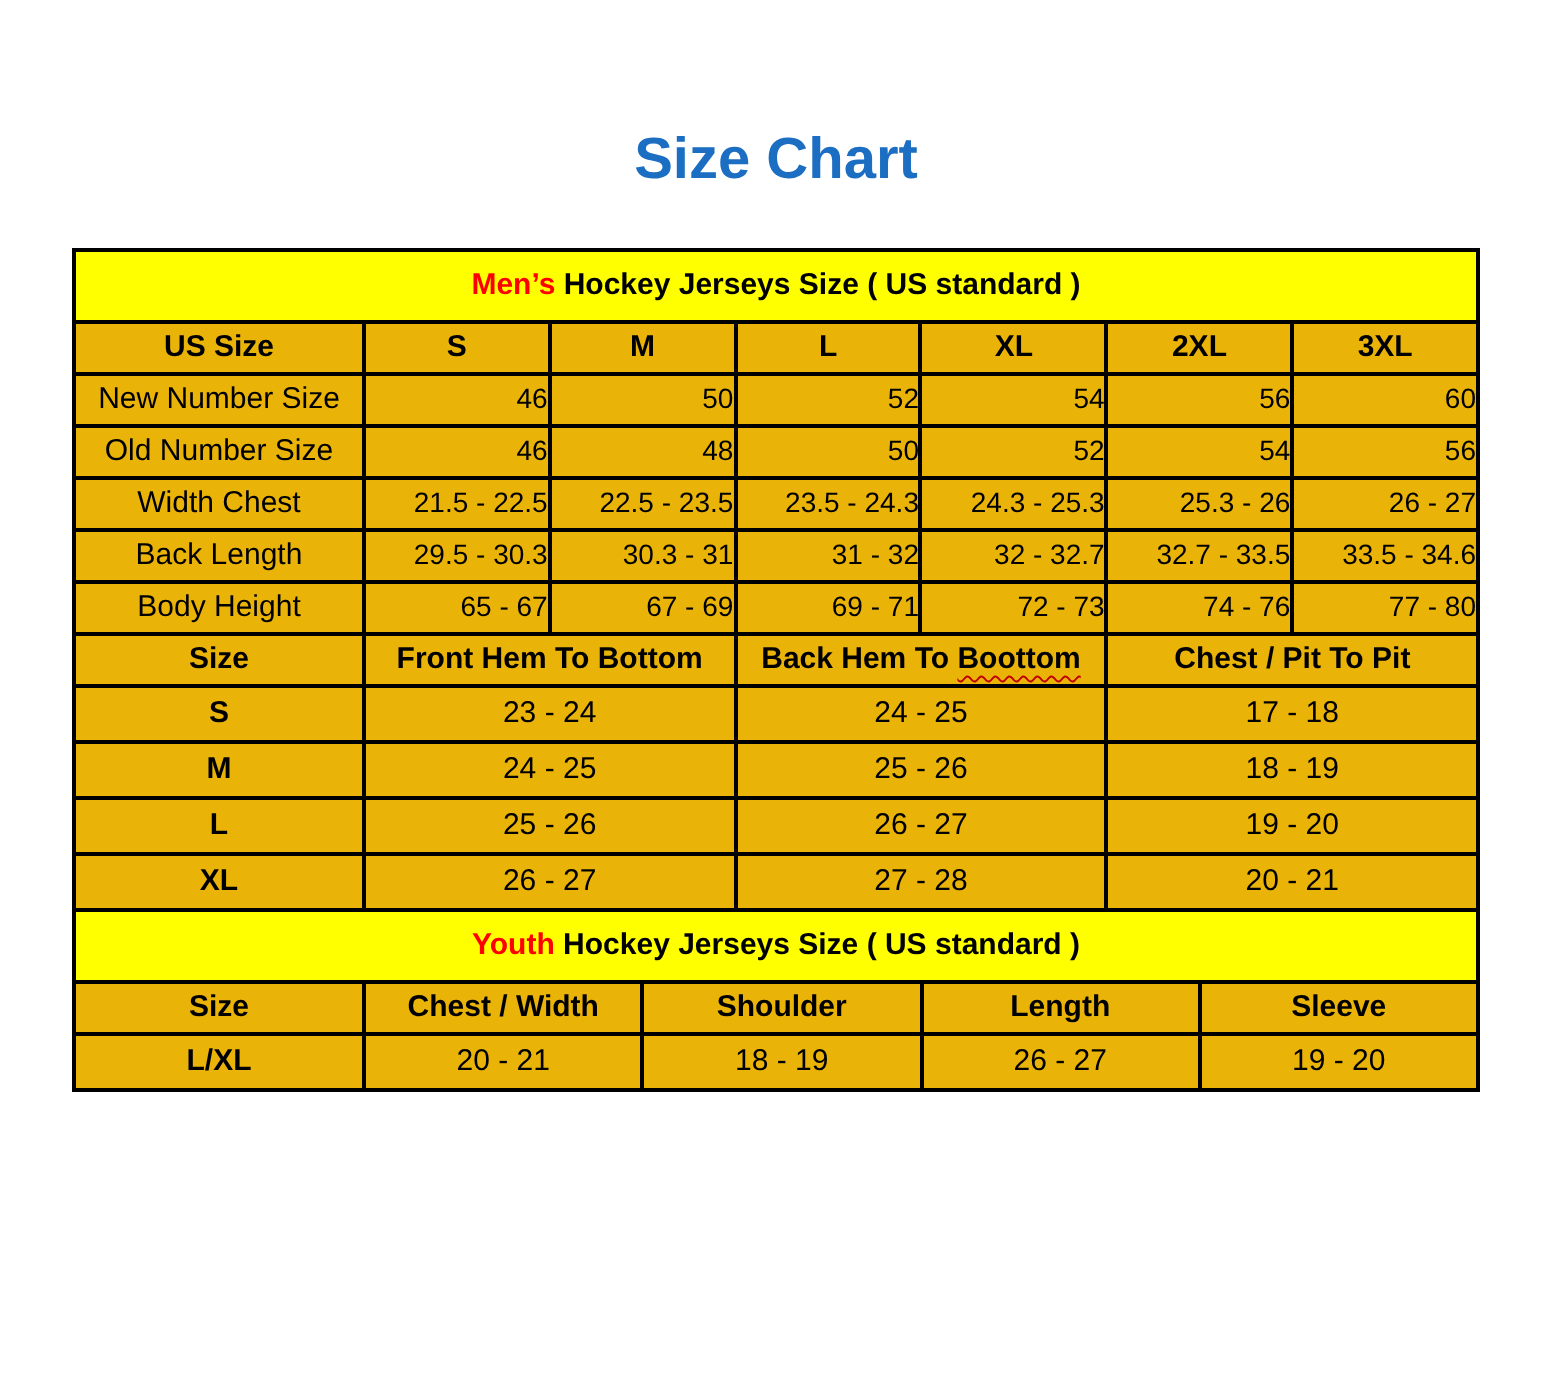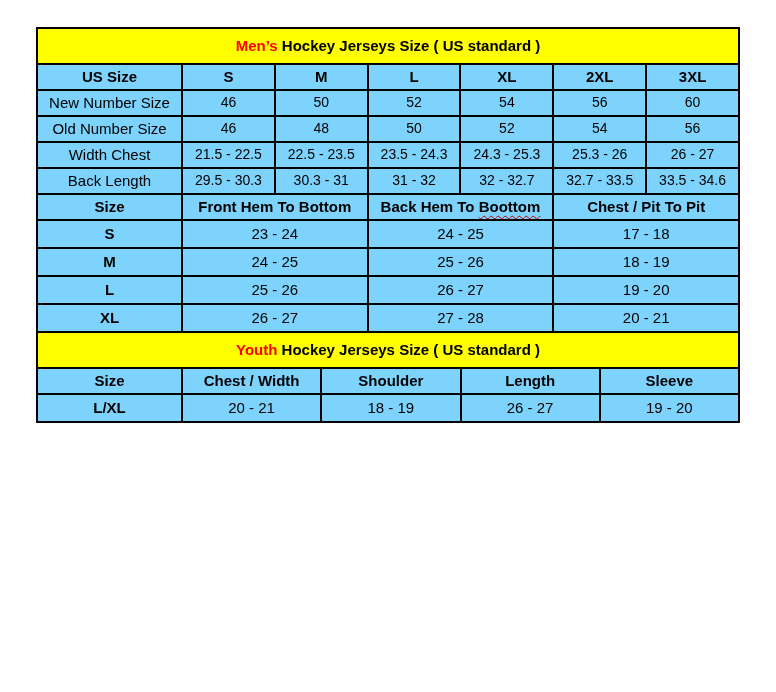--- a/index.html
+++ b/index.html
@@ -18,21 +18,21 @@
     color: #1B6EC2;
     font-size: 29px;
     font-weight: bold;
     font-family: "Liberation Sans", sans-serif;
   }
   .tables { margin: 27px 0 0 36px; width: 704px; }
   table.size-table {
     border-collapse: collapse;
     table-layout: fixed;
     width: 704px;
-    background: #7dd3fc;
+    background: #eab308;
   }
   table.size-table + table.size-table { margin-top: -2px; }
   .size-table td, .size-table th {
     border: 2px solid #000000;
     text-align: center;
     vertical-align: middle;
     padding: 0;
     color: #000000;
     font-size: 15px;
     line-height: 1.1;
@@ -40,37 +40,38 @@
   .banner-cell {
     background: #FFFF00;
     font-weight: bold;
     font-size: 17px;
     height: 34px;
   }
   .accent { color: #FF0000; }
   .size-table th { font-weight: bold; height: 24px; }
   .size-table td.val { font-weight: normal; height: 24px; }
   .size-table td.lbl { font-weight: normal; height: 24px; }
-  .mens td.val { font-size: 14px; }
+  .mens td.val { font-size: 14px; text-align: right; }
   .womens td.val, .womens th.rowhead,
   .youth td.val, .youth th.rowhead { height: 26px; }
   .misspell {
     text-decoration-line: underline;
     text-decoration-style: wavy;
     text-decoration-color: #C00000;
     text-decoration-thickness: 1px;
     text-underline-offset: 3px;
     margin-top: 32px;
   }
 </style>
 </head>
 <body>
 
 <div class="canvas">
 
+  <h1 class="title">Size Chart</h1>
 
   <div class="tables">
 
     <table class="size-table mens">
       <colgroup>
           <col style="width:145px">
           <col span="6">
         </colgroup>
       <tbody>
           <tr>
@@ -114,20 +115,29 @@
       </tr>
       <tr>
         <td class="lbl">Back Length</td>
         <td class="val">29.5 - 30.3</td>
         <td class="val">30.3 - 31</td>
         <td class="val">31 - 32</td>
         <td class="val">32 - 32.7</td>
         <td class="val">32.7 - 33.5</td>
         <td class="val">33.5 - 34.6</td>
       </tr>
+      <tr>
+        <td class="lbl">Body Height</td>
+        <td class="val">65 - 67</td>
+        <td class="val">67 - 69</td>
+        <td class="val">69 - 71</td>
+        <td class="val">72 - 73</td>
+        <td class="val">74 - 76</td>
+        <td class="val">77 - 80</td>
+      </tr>
     </tbody>
       </table>
 
     <table class="size-table womens">
       <colgroup>
           <col style="width:145px">
           <col span="3">
         </colgroup>
       <tbody>
       <tr>

